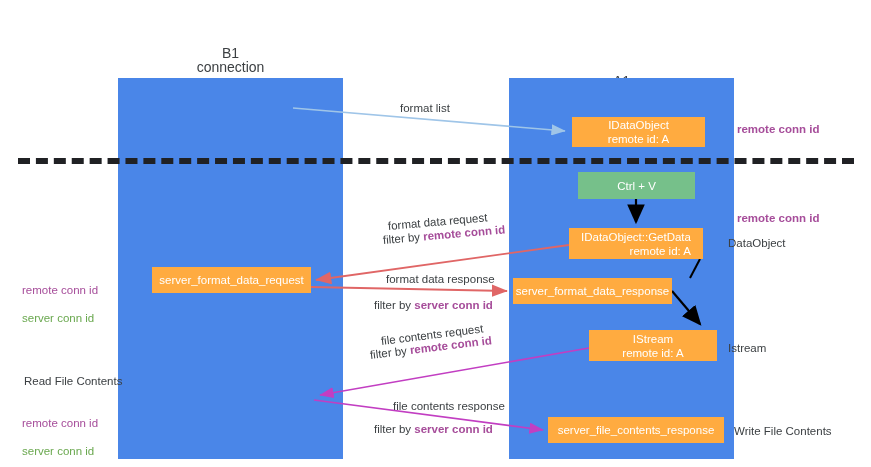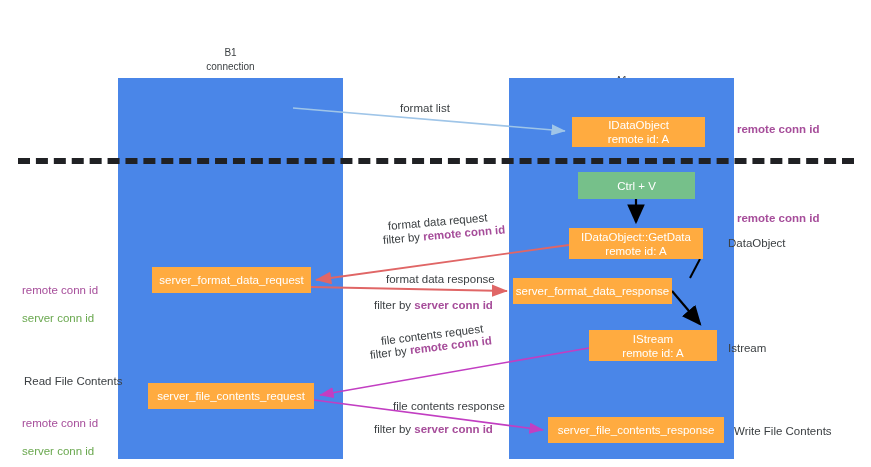--- a/index.html
+++ b/index.html
@@ -26,21 +26,21 @@
     font-size: 15px;
     color: #3c4043;
     line-height: 19px;
     white-space: pre-line;
   }
 
   
   .lane-header {
     position: absolute;
     text-align: center;
-    font-size: 10px;
+    font-size: 14px;
     color: #3c4043;
     line-height: 14px;
     white-space: pre-line;
   }
   #lane-head-b1 { left: 118px; top: 46px; width: 225px; }
   #lane-head-a1 { left: 509px; top: 46px; width: 225px; margin-top: 28px; }
 
   
   .lane {
     position: absolute;
@@ -73,21 +73,21 @@
     line-height: 14px;
     white-space: pre-line;
     z-index: 4;
   }
   .node.green  { background: #6aa84f; background: #76c08a; }
   .node.orange { background: #ffab40; }
 
   #node-ctrl-c   { left: 160px; top: 95px;  width: 133px; height: 27px; }
   #node-idataobj { left: 572px; top: 117px; width: 133px; height: 30px; }
   #node-ctrl-v   { left: 578px; top: 172px; width: 117px; height: 27px; }
-  #node-getdata  { left: 569px; top: 228px; width: 134px; height: 31px; }
+  #node-getdata  { left: 569px; top: 228px; width: 134px; height: 31px; text-align: right; }
   #node-sfdreq   { left: 152px; top: 267px; width: 159px; height: 26px; }
   #node-sfdresp  { left: 513px; top: 278px; width: 159px; height: 26px; }
   #node-istream  { left: 589px; top: 330px; width: 128px; height: 31px; }
   #node-sfcreq   { left: 148px; top: 383px; width: 166px; height: 26px; }
   #node-sfcresp  { left: 548px; top: 417px; width: 176px; height: 26px; }
 
   
   .side-label {
     position: absolute;
     font-size: 11.5px;
@@ -194,21 +194,20 @@
 
   <div class="node orange" id="node-idataobj">IDataObject
 remote id: A</div>
   <div class="node green" id="node-ctrl-v">Ctrl + V</div>
   <div class="node orange" id="node-getdata">IDataObject::GetData
 remote id: A</div>
   <div class="node orange" id="node-sfdresp">server_format_data_response</div>
   <div class="node orange" id="node-sfdreq">server_format_data_request</div>
   <div class="node orange" id="node-istream">IStream
 remote id: A</div>
-  <div class="node orange" id="node-sfcreq">server_file_contents_request</div>
   <div class="node orange" id="node-sfcresp">server_file_contents_response</div>
 
   <div class="edge-label" id="el-format-list">format list</div>
 
   <div class="edge-label" id="el-fdr">format data request</div>
   <div class="edge-label" id="el-fdr2"><span>filter by </span><b class="purple">remote conn id</b></div>
 
   <div class="edge-label" id="el-fdresp">format data response</div>
   <div class="edge-label" id="el-fdresp2"><span>filter by </span><b class="purple">server conn id</b></div>
 

